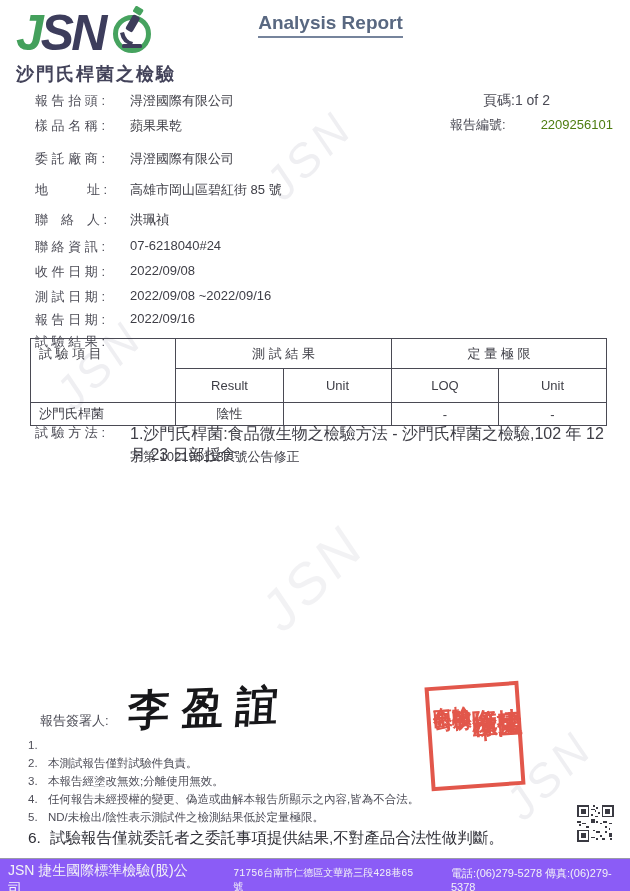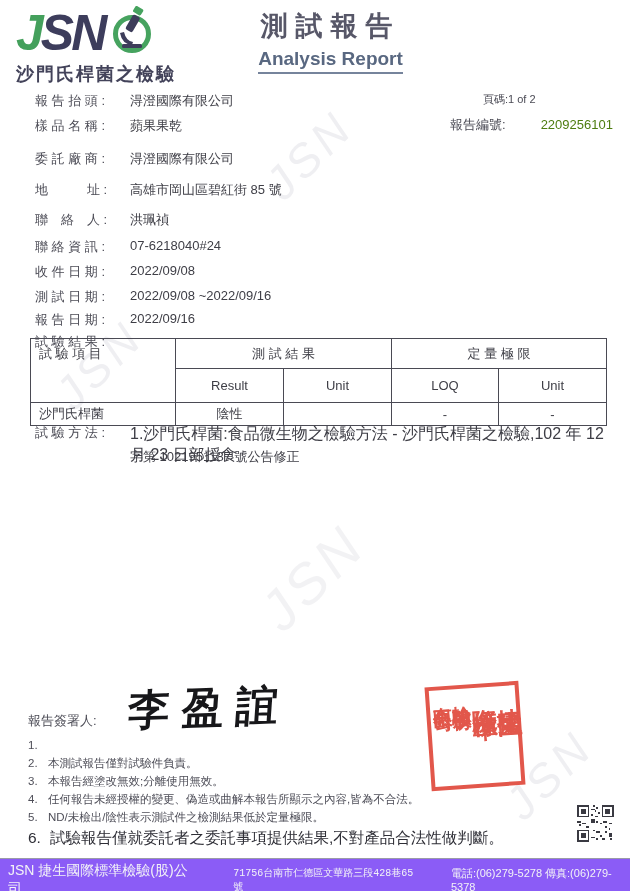--- a/index.html
+++ b/index.html
@@ -20,21 +20,21 @@
   .lg-navy { color:#3d3d5c; }
   .logo-scope { margin-left:4px; }
   .logo-sub { font-size:18px; font-weight:700; color:#43435a; letter-spacing:2px; margin-top:2px; }
 
   .title-block { position:absolute; left:228px; top:8px; width:205px; text-align:center; }
   .title-zh { font-size:27px; font-weight:700; color:#575768; letter-spacing:8px; }
   .title-en { display:inline-block; margin-top:4px; font-size:19px; font-weight:700; color:#59688100 ;
               color:#596881; border-bottom:2px solid #76849c; padding-bottom:2px; }
 
   
-  .meta-page { position:absolute; left:483px; top:92px; font-size:11px; color:#4b4b55; }
+  .meta-page { position:absolute; left:483px; top:92px; font-size:14px; color:#4b4b55; }
   .meta-report { position:absolute; left:450px; top:116px; font-size:13px; color:#4b4b55; }
   .meta-report .val { margin-left:35px; color:#4d7c0f; }
 
   
   .info-row { position:absolute; left:0; font-size:13px; color:#4b4b55; }
   .info-row .lbl { position:absolute; left:35px; width:100px; white-space:pre; }
   .info-row .val { position:absolute; left:130px; width:330px; color:#3e3e46; white-space:nowrap; }
 
   
   table.results { position:absolute; left:30px; top:338px; width:576px;
@@ -45,21 +45,21 @@
   table.results .r3 td { height:23px; }
   table.results td.c-item { text-align:left; vertical-align:top; padding:6px 0 0 8px; }
   table.results td.c-left { text-align:left; padding-left:8px; }
 
   
   .method-lbl { position:absolute; left:35px; top:424px; font-size:13px; color:#4b4b55; white-space:pre; }
   .method-line1 { position:absolute; left:130px; top:424px; width:480px; font-size:16px; color:#3e3e46; }
   .method-line2 { position:absolute; left:130px; top:448px; width:480px; font-size:13px; color:#3e3e46; }
 
   
-  .sig-label { position:absolute; left:28px; top:712px; font-size:13px; color:#4b4b55; }
+  .sig-label { position:absolute; left:40px; top:712px; font-size:13px; color:#4b4b55; }
   .sig-name { position:absolute; left:128px; top:680px; font-size:42px; font-weight:700; color:#17171a;
               letter-spacing:12px; transform:rotate(-2deg) skewX(-6deg); font-family:"DejaVu Serif", serif; }
 
   
   .stamp { position:absolute; left:428px; top:684px; width:94px; height:104px;
            border:4px solid #e2574b; transform:rotate(-4deg); background:rgba(255,255,255,0);
            display:flex; flex-direction:row; justify-content:space-between; padding:2px 3px; }
   .stamp .col { writing-mode:vertical-rl; text-orientation:upright; color:#e2574b; font-weight:700;
                 display:flex; justify-content:space-between; height:100%; line-height:1; }
   .stamp .col4 { font-size:19px; letter-spacing:2px; }
@@ -102,21 +102,20 @@
           <rect x="21" y="9" width="8" height="17" rx="2" fill="#3d3d5a" transform="rotate(30 25 17)"></rect>
           <path d="M16 26 q2 9 9 10 l-1 3 q-10 -1 -12 -12 z" fill="#3d3d5a"></path>
           <rect x="14" y="38" width="20" height="4" rx="1.5" fill="#3d3d5a"></rect>
         </svg>
       </span>
     </div>
     <div class="logo-sub">沙門氏桿菌之檢驗</div>
   </div>
 
   <div class="title-block">
-    <div class="title-zh">測試報告</div>
     <div class="title-en">Analysis Report</div>
   </div>
 
   <div class="meta-page">頁碼:1 of 2</div>
   <div class="meta-report">
     <span>報告編號:</span><span class="val">2209256101</span>
   </div>
 
   <div class="info-row" style="top:92px;">
       <span class="lbl">報 告 抬 頭 :</span>

